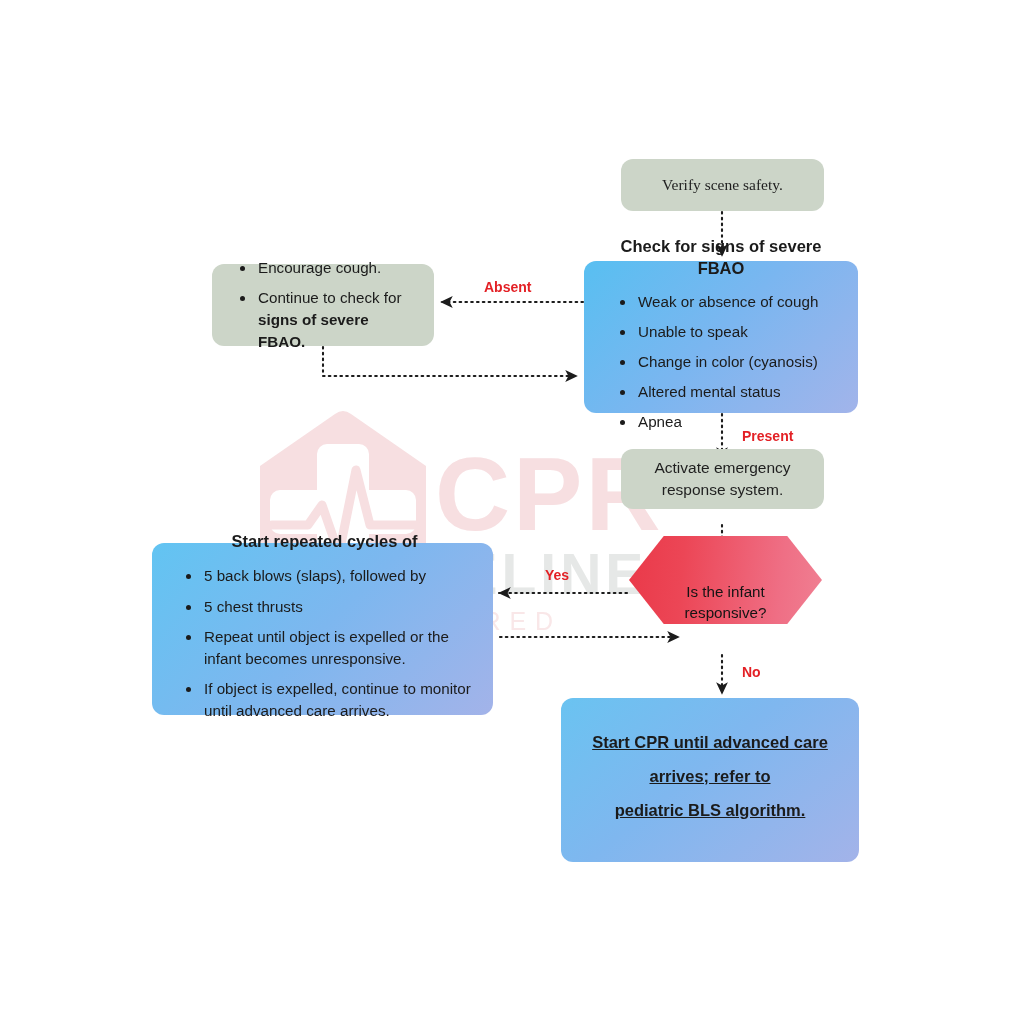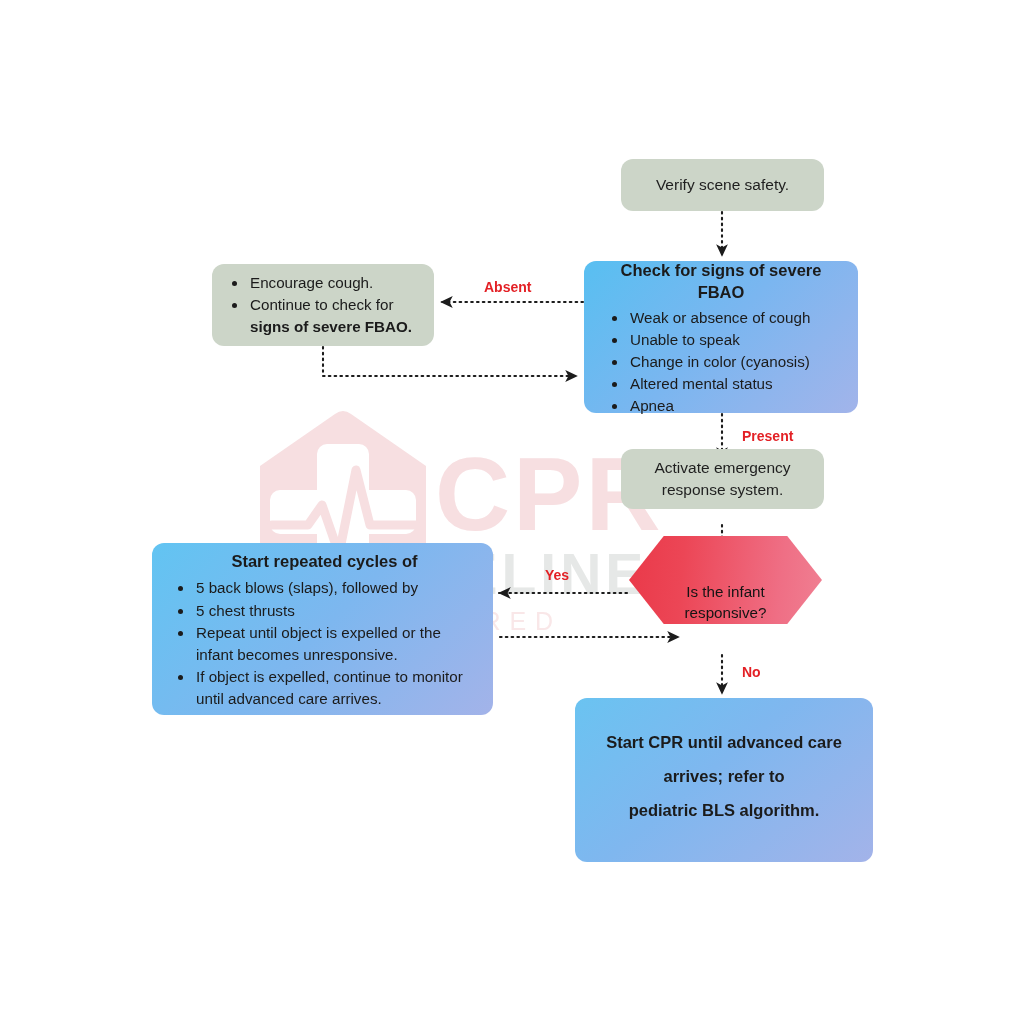--- a/index.html
+++ b/index.html
@@ -78,29 +78,30 @@
   }
   ul.node-list {
     margin: 0;
     padding: 0 0 0 20px;
     list-style: disc;
   }
   ul.node-list li {
     font-size: 15.2px;
     line-height: 1.45;
     color: #1b1b1b;
-    margin: 0;
+    margin: 8px;
     padding-left: 2px;
   }
   ul.node-list li b { font-weight: bold; }
 
   
   #n-verify {
     left: 621px; top: 159px; width: 203px; height: 52px;
     padding: 4px 10px;
+    font-family: Liberation Serif, serif;
   }
   #n-check {
     left: 584px; top: 261px; width: 274px; height: 152px;
     padding: 12px 14px 10px 14px;
     background: linear-gradient(135deg, #58bff1 0%, #7ab6f0 48%, #a2b4ea 100%);
   }
   #n-check .node-title { text-align: center; margin-bottom: 4px; }
   #n-check ul.node-list { padding-left: 30px; }
 
   #n-encourage {
@@ -116,23 +117,24 @@
 
   #n-cycles {
     left: 152px; top: 543px; width: 341px; height: 172px;
     padding: 14px 12px 12px 16px;
     background: linear-gradient(135deg, #62c4f2 0%, #7db7ef 50%, #a3b3e9 100%);
   }
   #n-cycles .node-title { margin-bottom: 5px; }
   #n-cycles ul.node-list { padding-left: 26px; }
 
   #n-cpr {
-    left: 575px; top: 698px; width: 298px; height: 164px;
+    left: 561px; top: 698px; width: 298px; height: 164px;
     padding: 16px 18px 12px 18px;
     background: linear-gradient(140deg, #6ac3f1 0%, #7fb7ef 45%, #a3b3e9 100%);
+    text-decoration: underline;
   }
   #n-cpr .node-title { margin-bottom: 12px; }
   #n-cpr ul.node-list { padding-left: 34px; }
 
   
   #n-decision {
     position: absolute;
     left: 629px; top: 536px; width: 193px; height: 88px;
     z-index: 2;
     background: linear-gradient(95deg, #ea3949 0%, #ec4656 28%, #ef6f85 78%, #f07f92 100%);

